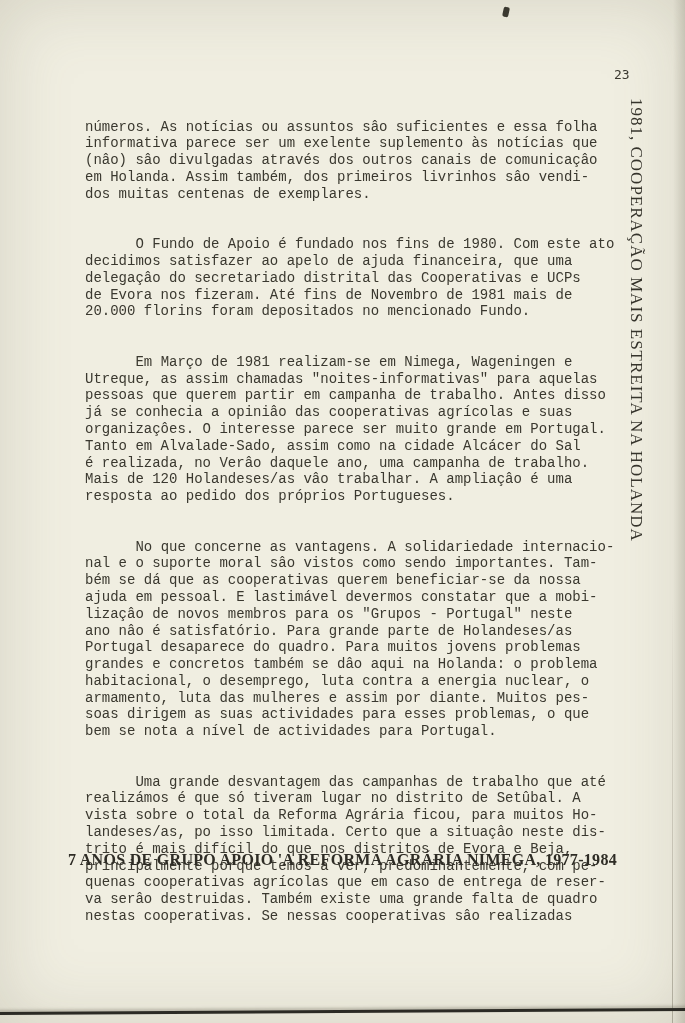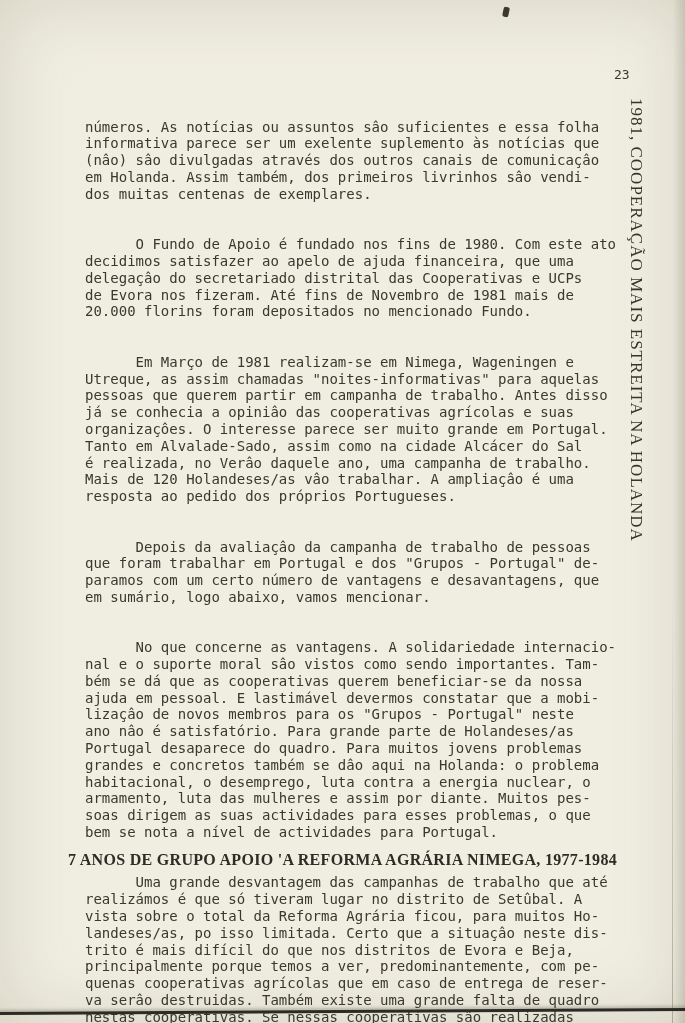--- a/index.html
+++ b/index.html
@@ -11,21 +11,21 @@
     box-shadow: inset 0 0 70px rgba(120,112,90,0.22);
   }
   .body-text {
     position:absolute;
     left:85px; top:85px; width:548px;
     font-family:"DejaVu Sans Mono", monospace;
     font-size:14px; line-height:16.8px;
     color:#3a382f;
     white-space:pre-wrap;
   }
-  .para { margin:0; }
+  .para { margin:0;font-family:Liberation Mono, monospace; }
   .page-number {
     position:absolute; left:614px; top:67px;
     font-family:"DejaVu Sans Mono", monospace;
     font-size:13px; color:#3a382f;
   }
   .margin-title {
     position:absolute; left:626px; top:98px;
     writing-mode:vertical-rl;
     font-family:"Liberation Serif", serif;
     font-size:17px; letter-spacing:1px;
@@ -80,24 +80,20 @@
 20.000 florins foram depositados no mencionado Fundo.</div>
     <div class="para">      Em Março de 1981 realizam-se em Nimega, Wageningen e
 Utreque, as assim chamadas "noites-informativas" para aquelas
 pessoas que querem partir em campanha de trabalho. Antes disso
 já se conhecia a opiniâo das cooperativas agrícolas e suas
 organizaçôes. O interesse parece ser muito grande em Portugal.
 Tanto em Alvalade-Sado, assim como na cidade Alcácer do Sal
 é realizada, no Verâo daquele ano, uma campanha de trabalho.
 Mais de 120 Holandeses/as vâo trabalhar. A ampliaçâo é uma
 resposta ao pedido dos próprios Portugueses.</div>
-    <div class="para">      Depois da avaliaçâo da campanha de trabalho de pessoas
-que foram trabalhar em Portugal e dos "Grupos - Portugal" de-
-paramos com um certo número de vantagens e desavantagens, que
-em sumário, logo abaixo, vamos mencionar.</div>
     <div class="para">      No que concerne as vantagens. A solidariedade internacio-
 nal e o suporte moral sâo vistos como sendo importantes. Tam-
 bém se dá que as cooperativas querem beneficiar-se da nossa
 ajuda em pessoal. E lastimável devermos constatar que a mobi-
 lizaçâo de novos membros para os "Grupos - Portugal" neste
 ano nâo é satisfatório. Para grande parte de Holandeses/as
 Portugal desaparece do quadro. Para muitos jovens problemas
 grandes e concretos também se dâo aqui na Holanda: o problema
 habitacional, o desemprego, luta contra a energia nuclear, o
 armamento, luta das mulheres e assim por diante. Muitos pes-

